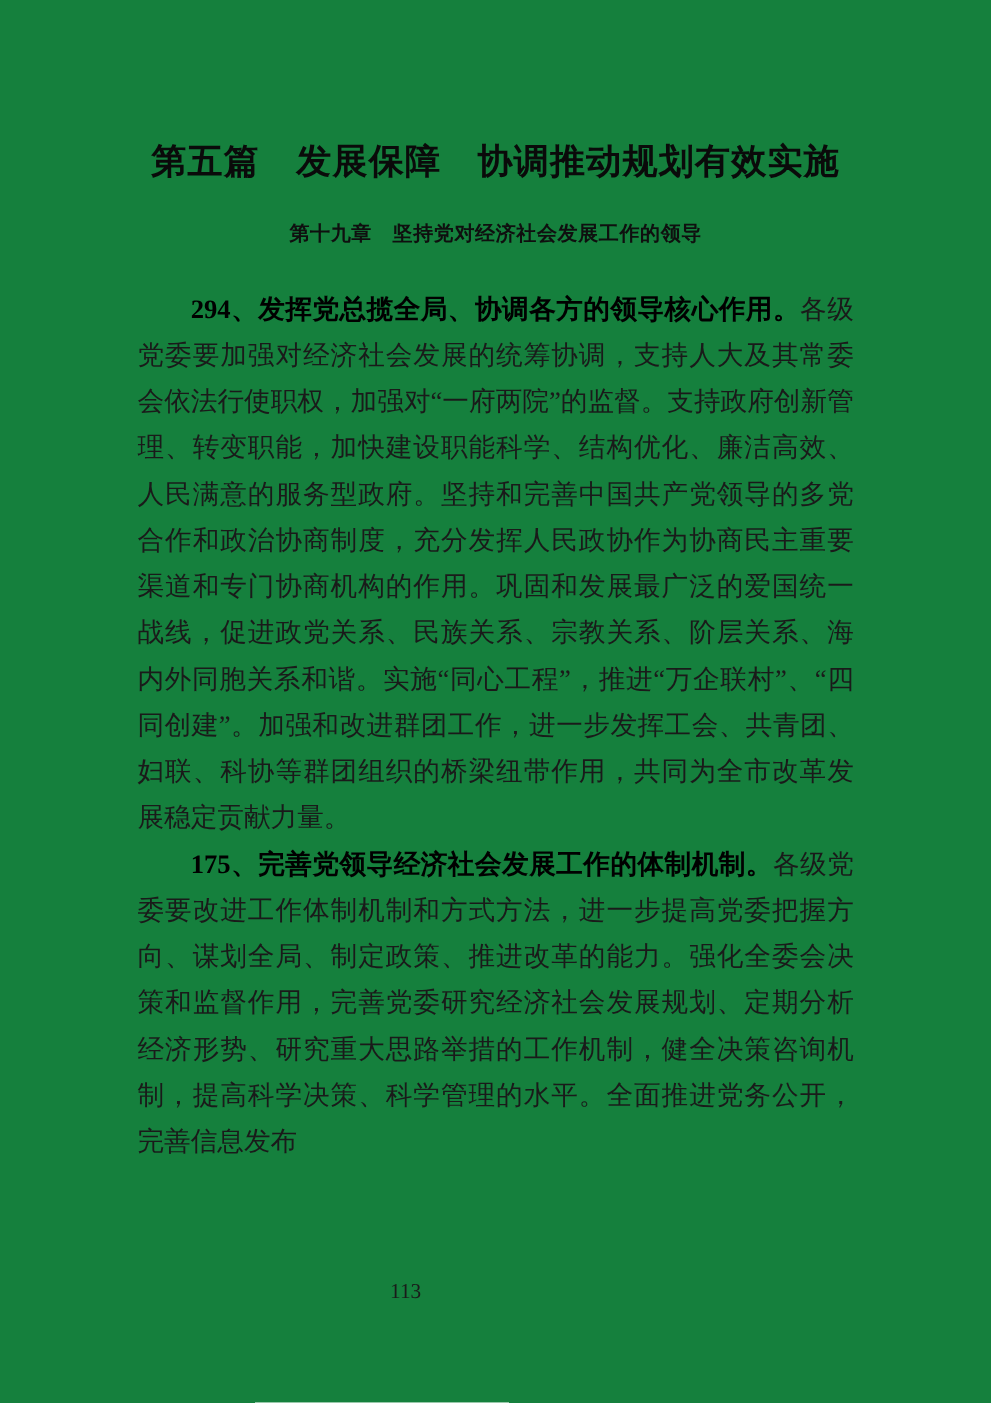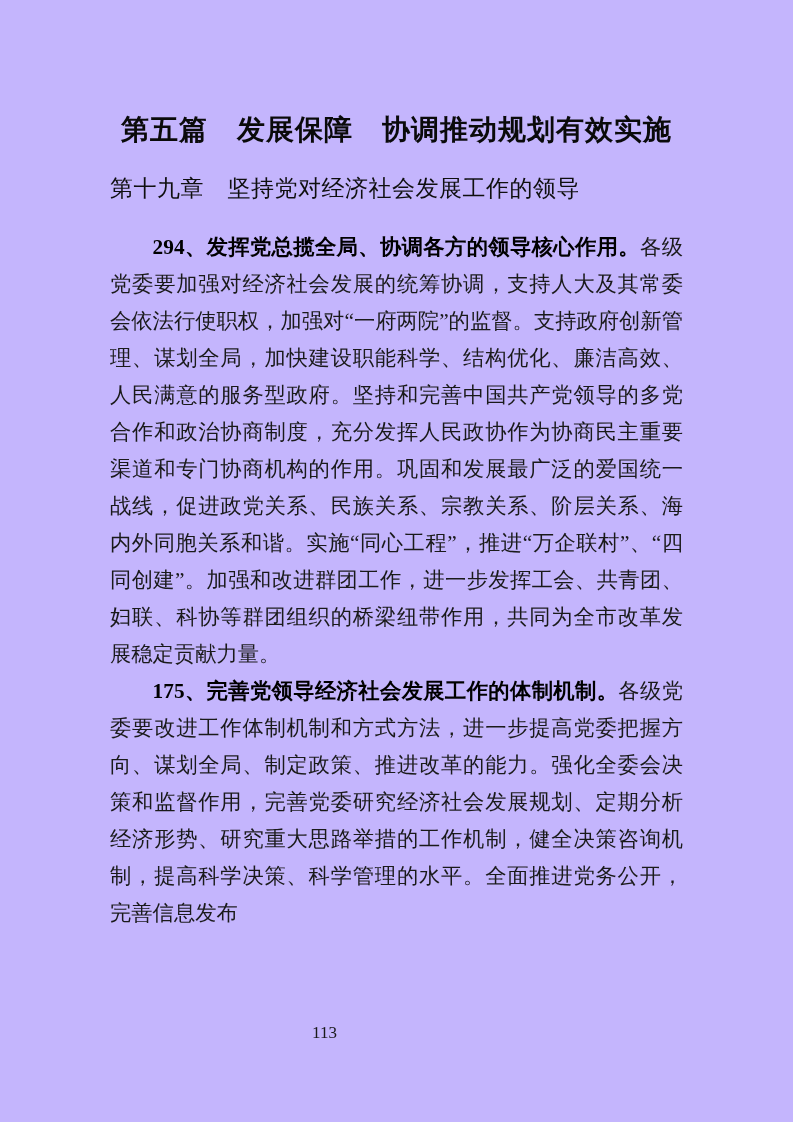--- a/index.html
+++ b/index.html
@@ -4,21 +4,21 @@
 <style>
   html, body {
     margin: 0;
     padding: 0;
     background: #ffffff;
   }
   .page {
     position: relative;
     width: 793px;
     height: 1122px;
-    background: #c4b5fd;
+    background: #15803d;
     color: #111111;
     font-family: "Liberation Serif", serif;
     overflow: hidden;
   }
   .content {
     position: absolute;
     left: 110px;
     top: 0;
     width: 573px;
   }
@@ -35,24 +35,24 @@
   .intro-para {
     margin: 33px 0 0 0;
     font-size: 21.3px;
     line-height: 35px;
     text-align: justify;
     text-indent: 2em;
     color: #1a1a1a;
   }
   .chapter-title {
     margin: 25px 0 0 0;
-    text-align: left;
-    font-size: 23px;
+    text-align: center;
+    font-size: 16px;
     line-height: 30px;
-    font-weight: 400;
+    font-weight: 700;
     color: #0f0f0f;
     font-family: "Liberation Sans", sans-serif;
     letter-spacing: 0.5px;
   }
   .body-para {
     margin: 0;
     font-size: 21.3px;
     line-height: 37px;
     text-align: justify;
     text-indent: 2em;
@@ -81,20 +81,20 @@
 <body>
 
 <div class="page">
   <div class="content">
 
     <h1 class="doc-title">第五篇　发展保障　协调推动规划有效实施</h1>
 
 
     <h2 class="chapter-title">第十九章　坚持党对经济社会发展工作的领导</h2>
 
-    <p class="body-para first"><span class="lead">294、发挥党总揽全局、协调各方的领导核心作用。</span><span>各级党委要加强对经济社会发展的统筹协调，支持人大及其常委会依法行使职权，加强对“一府两院”的监督。支持政府创新管理、谋划全局，加快建设职能科学、结构优化、廉洁高效、人民满意的服务型政府。坚持和完善中国共产党领导的多党合作和政治协商制度，充分发挥人民政协作为协商民主重要渠道和专门协商机构的作用。巩固和发展最广泛的爱国统一战线，促进政党关系、民族关系、宗教关系、阶层关系、海内外同胞关系和谐。实施“同心工程”，推进“万企联村”、“四同创建”。加强和改进群团工作，进一步发挥工会、共青团、妇联、科协等群团组织的桥梁纽带作用，共同为全市改革发展稳定贡献力量。</span></p>
+    <p class="body-para first"><span class="lead">294、发挥党总揽全局、协调各方的领导核心作用。</span><span>各级党委要加强对经济社会发展的统筹协调，支持人大及其常委会依法行使职权，加强对“一府两院”的监督。支持政府创新管理、转变职能，加快建设职能科学、结构优化、廉洁高效、人民满意的服务型政府。坚持和完善中国共产党领导的多党合作和政治协商制度，充分发挥人民政协作为协商民主重要渠道和专门协商机构的作用。巩固和发展最广泛的爱国统一战线，促进政党关系、民族关系、宗教关系、阶层关系、海内外同胞关系和谐。实施“同心工程”，推进“万企联村”、“四同创建”。加强和改进群团工作，进一步发挥工会、共青团、妇联、科协等群团组织的桥梁纽带作用，共同为全市改革发展稳定贡献力量。</span></p>
 
     <p class="body-para"><span class="lead">175、完善党领导经济社会发展工作的体制机制。</span><span>各级党委要改进工作体制机制和方式方法，进一步提高党委把握方向、谋划全局、制定政策、推进改革的能力。强化全委会决策和监督作用，完善党委研究经济社会发展规划、定期分析经济形势、研究重大思路举措的工作机制，健全决策咨询机制，提高科学决策、科学管理的水平。全面推进党务公开，完善信息发布</span></p>
 
   </div>
 
   <div class="page-number">113</div>
 </div>
 
 </body></html>

